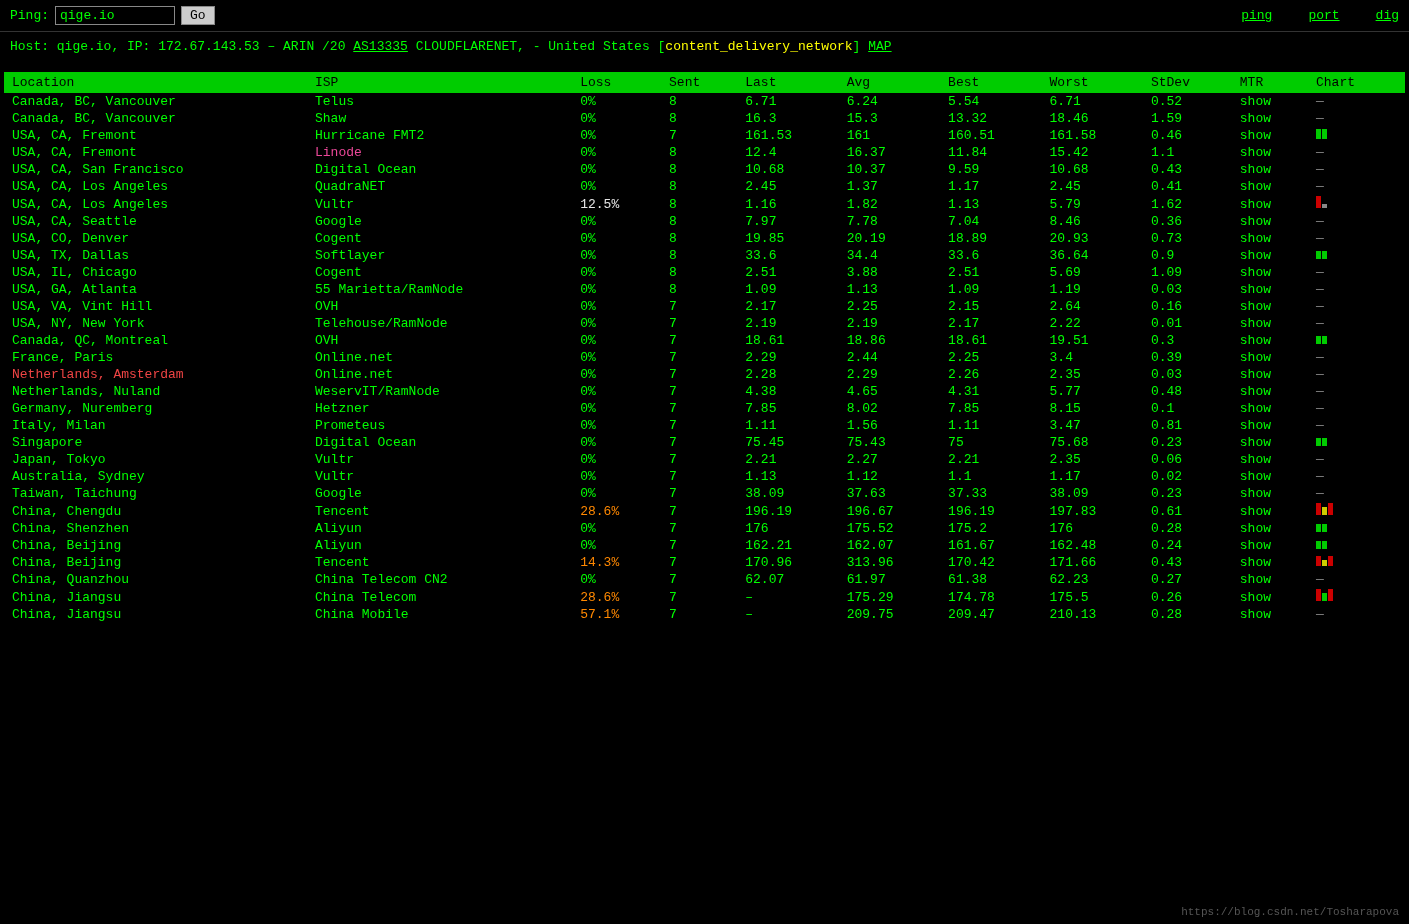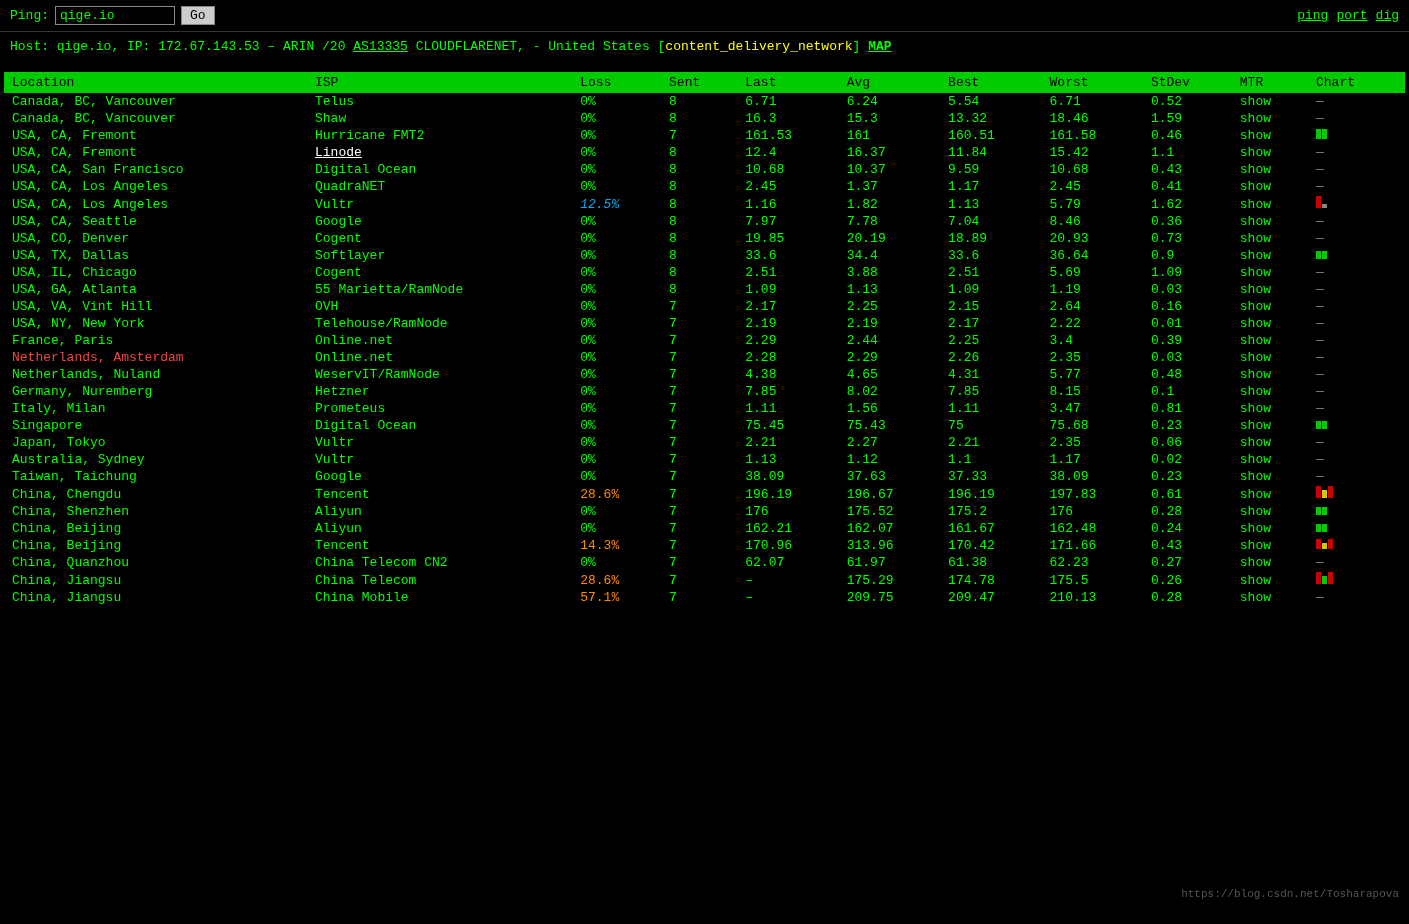--- a/index.html
+++ b/index.html
@@ -36,36 +36,36 @@
       background: #ccc;
       border: 1px solid #888;
       color: #000;
       font-family: 'Courier New', Courier, monospace;
       font-size: 13px;
       padding: 1px 8px;
       cursor: pointer;
     }
     .nav-links {
       display: flex;
-      gap: 8px;
+      gap: 36px;
     }
     .nav-link {
       color: #00ff00;
       text-decoration: underline;
       cursor: pointer;
     }
     .host-info {
       padding: 6px 10px 4px 10px;
       color: #00ff00;
       font-size: 13px;
       line-height: 1.4;
     }
     .host-info a, .host-info .link { color: #00ff00; text-decoration: underline; }
     .host-info .cdn { color: #ffff00; }
-    .host-info .map-link { color: #00ff00; text-decoration: underline; font-weight: bold; }
+    .host-info .map-link { color: #00ff00; text-decoration: underline; font-weight: normal; }
     .table-container {
       padding: 12px 4px;
     }
     table {
       width: 100%;
       border-collapse: collapse;
     }
     thead tr {
       background: #00cc00;
       color: #000;
@@ -88,21 +88,21 @@
       color: #00ff00;
       text-decoration: none;
       cursor: pointer;
     }
     .chart-cell {
       min-width: 60px;
       text-align: left;
     }
     .watermark {
       position: fixed;
-      bottom: 24px;
+      bottom: 6px;
       right: 10px;
       color: #555;
       font-size: 11px;
     }
   </style>
 </head>
 <body>
 
 <div class="top-bar">
   <div class="ping-area">
@@ -176,21 +176,21 @@
     <td>161.58</td>
     <td>0.46</td>
     <td><span class="mtr-link" style="color:#00ff00;">show</span></td>
     <td class="chart-cell"><span style="display:inline-flex;gap:1px;align-items:flex-end;">
               <span style="width:5px;height:10px;background:#00cc00;display:inline-block;"></span>
               <span style="width:5px;height:10px;background:#00cc00;display:inline-block;"></span>
             </span></td>
   </tr>
         <tr>
     <td style="color:#00ff00;">USA, CA, Fremont</td>
-    <td style="color:#ffffff;text-decoration:underline;">Linode</td>
+    <td style="color:#ec4899;">Linode</td>
     <td style="color:#00ff00;">0%</td>
     <td>8</td>
     <td>12.4</td>
     <td>16.37</td>
     <td>11.84</td>
     <td>15.42</td>
     <td>1.1</td>
     <td><span class="mtr-link" style="color:#00ff00;">show</span></td>
     <td class="chart-cell"><span style="color:#888;">—</span></td>
   </tr>
@@ -216,21 +216,21 @@
     <td>1.37</td>
     <td>1.17</td>
     <td>2.45</td>
     <td>0.41</td>
     <td><span class="mtr-link" style="color:#00ff00;">show</span></td>
     <td class="chart-cell"><span style="color:#888;">—</span></td>
   </tr>
         <tr>
     <td style="color:#00ff00;">USA, CA, Los Angeles</td>
     <td style="color:#00ff00;">Vultr</td>
-    <td style="color:#0ea5e9;font-style:italic;">12.5%</td>
+    <td style="color:#e5e5e5;">12.5%</td>
     <td>8</td>
     <td>1.16</td>
     <td>1.82</td>
     <td>1.13</td>
     <td>5.79</td>
     <td>1.62</td>
     <td><span class="mtr-link" style="color:#00ff00;">show</span></td>
     <td class="chart-cell"><span style="display:inline-flex;gap:1px;align-items:flex-end;">
               <span style="width:5px;height:12px;background:#cc0000;display:inline-block;"></span>
               <span style="width:5px;height:4px;background:#888;display:inline-block;"></span>
@@ -322,20 +322,36 @@
     <td style="color:#00ff00;">Telehouse/RamNode</td>
     <td style="color:#00ff00;">0%</td>
     <td>7</td>
     <td>2.19</td>
     <td>2.19</td>
     <td>2.17</td>
     <td>2.22</td>
     <td>0.01</td>
     <td><span class="mtr-link" style="color:#00ff00;">show</span></td>
     <td class="chart-cell"><span style="color:#888;">—</span></td>
+  </tr>
+        <tr>
+    <td style="color:#00ff00;">Canada, QC, Montreal</td>
+    <td style="color:#00ff00;">OVH</td>
+    <td style="color:#00ff00;">0%</td>
+    <td>7</td>
+    <td>18.61</td>
+    <td>18.86</td>
+    <td>18.61</td>
+    <td>19.51</td>
+    <td>0.3</td>
+    <td><span class="mtr-link" style="color:#00ff00;">show</span></td>
+    <td class="chart-cell"><span style="display:inline-flex;gap:1px;align-items:flex-end;">
+              <span style="width:5px;height:8px;background:#00cc00;display:inline-block;"></span>
+              <span style="width:5px;height:8px;background:#00cc00;display:inline-block;"></span>
+            </span></td>
   </tr>
         <tr>
     <td style="color:#00ff00;">France, Paris</td>
     <td style="color:#00ff00;">Online.net</td>
     <td style="color:#00ff00;">0%</td>
     <td>7</td>
     <td>2.29</td>
     <td>2.44</td>
     <td>2.25</td>
     <td>3.4</td>

